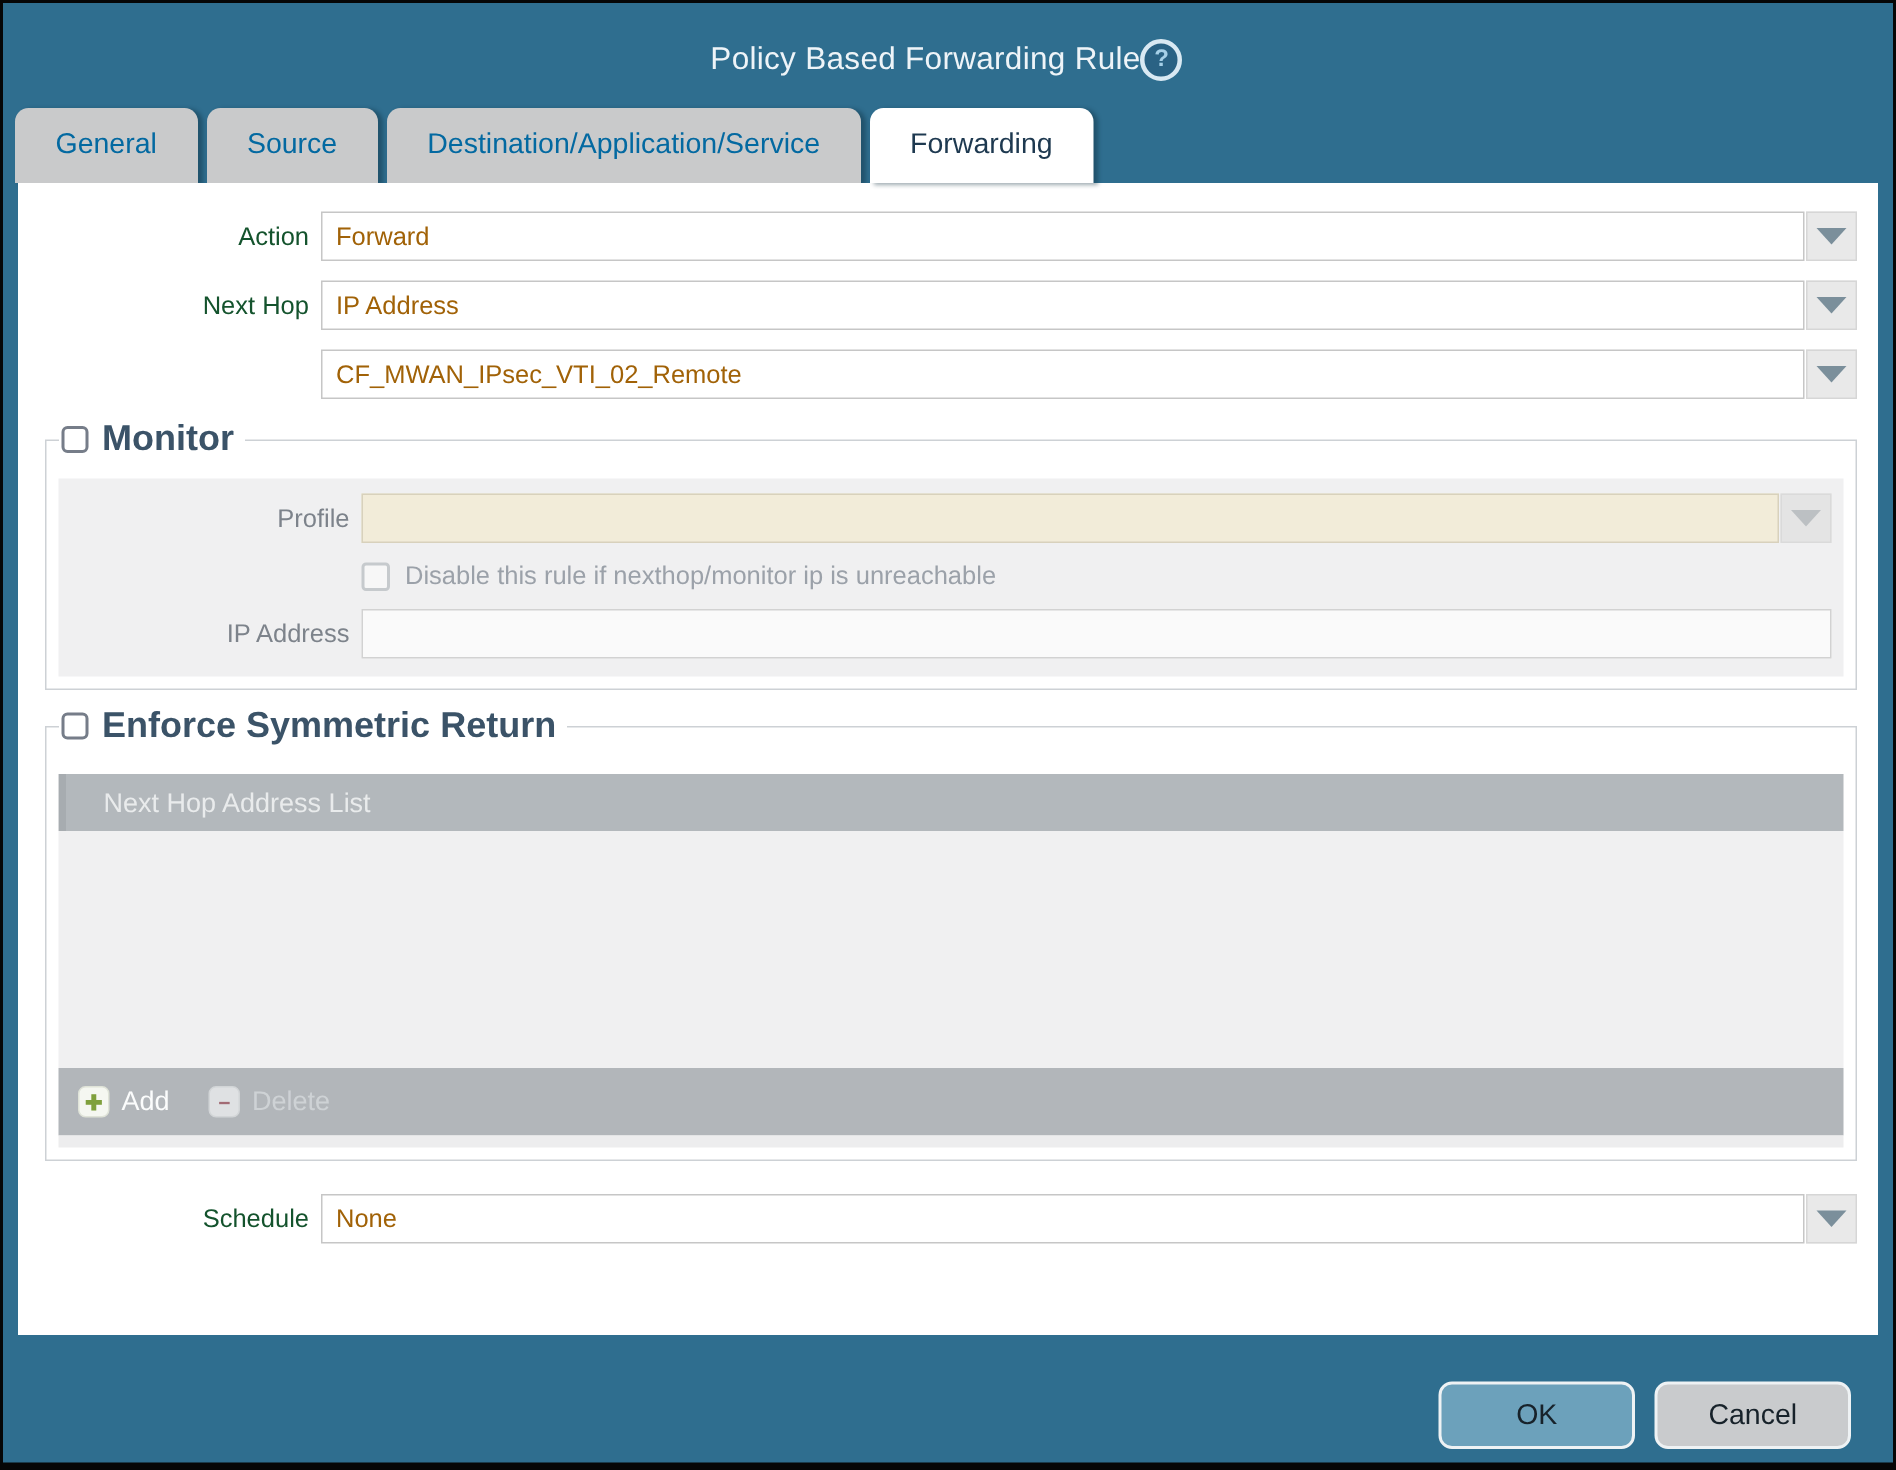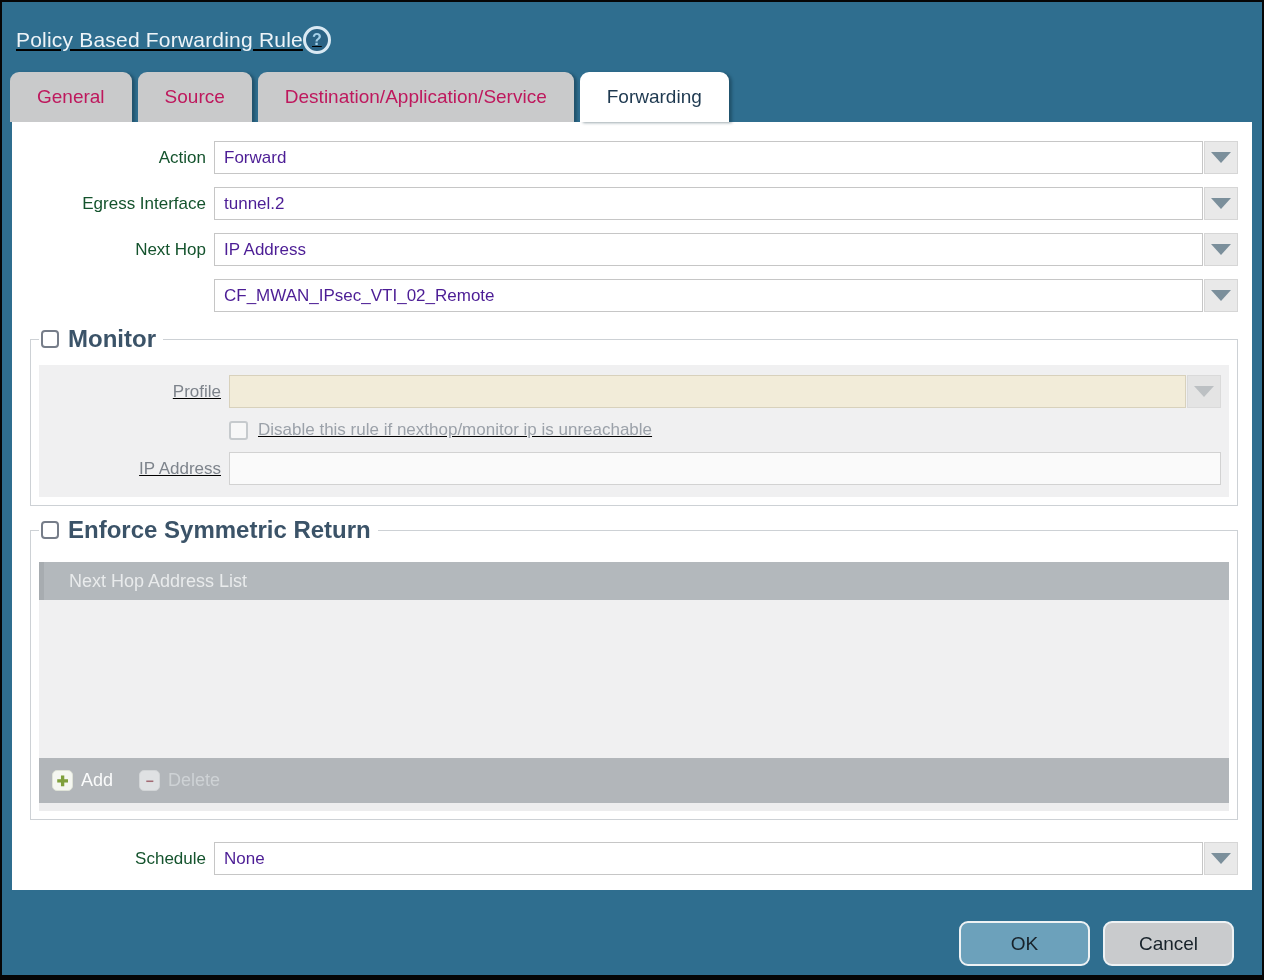--- a/index.html
+++ b/index.html
@@ -1,55 +1,55 @@
 <!DOCTYPE html>
 <html><head>
 <meta charset="utf-8">
 <style>
   html,body{margin:0;padding:0;background:#000;}
   body{width:1264px;height:980px;font-family:"Liberation Sans",sans-serif;-webkit-font-smoothing:antialiased;}
   .window{width:1264px;height:980px;box-sizing:border-box;background:#2f6e8f;
           border:2px solid #060606;border-bottom-width:5px;display:flex;flex-direction:column;}
 
   
-  .titlebar{height:64px;flex-shrink:0;display:flex;justify-content:flex-start;align-items:center;
-            padding:6px 16px 0 14px;text-decoration:underline;}
+  .titlebar{height:64px;flex-shrink:0;display:flex;justify-content:center;align-items:center;
+            padding:6px 16px 0 14px;}
   .title{color:#eef4f8;font-size:21px;letter-spacing:.2px;}
   .help{width:28px;height:28px;border-radius:50%;border:3px solid #d9e9f3;background:#2a6284;
         color:#a6d0e8;font-weight:bold;font-size:16px;display:flex;align-items:center;justify-content:center;
         box-sizing:border-box;cursor:pointer;}
 
   
   .tabs{display:flex;gap:6px;padding-left:8px;height:50px;flex-shrink:0;}
   .tab{background:#c9cacb;border-radius:9px 9px 0 0;padding:0 27px;display:flex;align-items:center;
-       font-size:19px;color:#be185d;box-shadow:3px 1px 3px rgba(12,42,58,.4);cursor:pointer;}
+       font-size:19px;color:#0369a1;box-shadow:3px 1px 3px rgba(12,42,58,.4);cursor:pointer;}
   .tab.active{background:#ffffff;color:#1e3950;z-index:2;}
 
   
   .content{background:#fff;margin:0 10px;height:768px;box-sizing:border-box;padding-top:19px;overflow:hidden;}
 
   .frow{display:flex;align-items:center;margin:0 14px 13px 0;}
   .lbl{width:194px;flex-shrink:0;text-align:right;font-size:17px;color:#14532d;margin-right:8px;}
   .combo{flex:1;display:flex;height:33px;}
   .combo .val{flex:1;border:1px solid #c6c6c6;background:#fff;display:flex;align-items:center;
-              padding-left:9px;font-size:17px;color:#4c1d95;box-sizing:border-box;}
+              padding-left:9px;font-size:17px;color:#a16207;box-sizing:border-box;}
   .combo .btn{width:34px;flex-shrink:0;background:#e9e9e9;border:1px solid #d6d6d6;margin-left:1px;
               display:flex;align-items:center;justify-content:center;cursor:pointer;box-sizing:border-box;}
   .tri{width:0;height:0;border-left:10px solid transparent;border-right:10px solid transparent;
        border-top:11px solid #7b8f9b;}
   .tri.off{border-top-color:#bcc0c3;}
   .btn.off{background:#e4e4e4;border-color:#dadada;cursor:default;}
 
   
   fieldset{border:1px solid #cdd1d5;margin:10px 14px 0 18px;padding:4px 8px 8px;}
   legend{display:flex;align-items:center;gap:9px;padding:0 7px 0 2px;font-weight:bold;font-size:24px;color:#3b5368;}
   .cb{width:18px;height:18px;border:2px solid #767d89;border-radius:4px;background:#fff;box-sizing:border-box;cursor:pointer;}
   .cb.off{width:19px;height:19px;border:2px solid #c6cacd;border-radius:3px;background:#f7f7f7;cursor:default;}
 
-  .panel{background:#f0f0f1;margin-top:8px;padding:10px 8px 12px 0;text-decoration:underline;}
+  .panel{background:#f0f0f1;margin-top:8px;padding:10px 8px 12px 12px;}
   .p-lbl{width:182px;flex-shrink:0;text-align:right;color:#7d838b;font-size:17px;margin-right:8px;}
   .p-row{display:flex;align-items:center;}
   .val.beige{background:#f2ecd9;border-color:#d8d1bc;}
   .p-check{margin:12px 0 0 190px;display:flex;align-items:center;gap:10px;color:#9ba1a9;font-size:17px;}
   .ip-row{margin-top:12px;}
   .input-off{flex:1;height:33px;border:1px solid #d2d2d2;background:#fafafa;box-sizing:border-box;}
 
   
   .table{margin-top:14px;}
   .t-head{height:38px;background:#b3b8bc;color:#e9ebec;font-size:18px;display:flex;align-items:center;
@@ -97,29 +97,20 @@
     <div class="frow">
       <div class="lbl">Action</div>
       <div class="combo">
         <div class="val">Forward</div>
         <div class="btn">
             <span class="tri"></span>
           </div>
       </div>
     </div>
 
-    <div class="frow">
-      <div class="lbl">Egress Interface</div>
-      <div class="combo">
-        <div class="val">tunnel.2</div>
-        <div class="btn">
-            <span class="tri"></span>
-          </div>
-      </div>
-    </div>
 
     <div class="frow">
       <div class="lbl">Next Hop</div>
       <div class="combo">
         <div class="val">IP Address</div>
         <div class="btn">
             <span class="tri"></span>
           </div>
       </div>
     </div>

